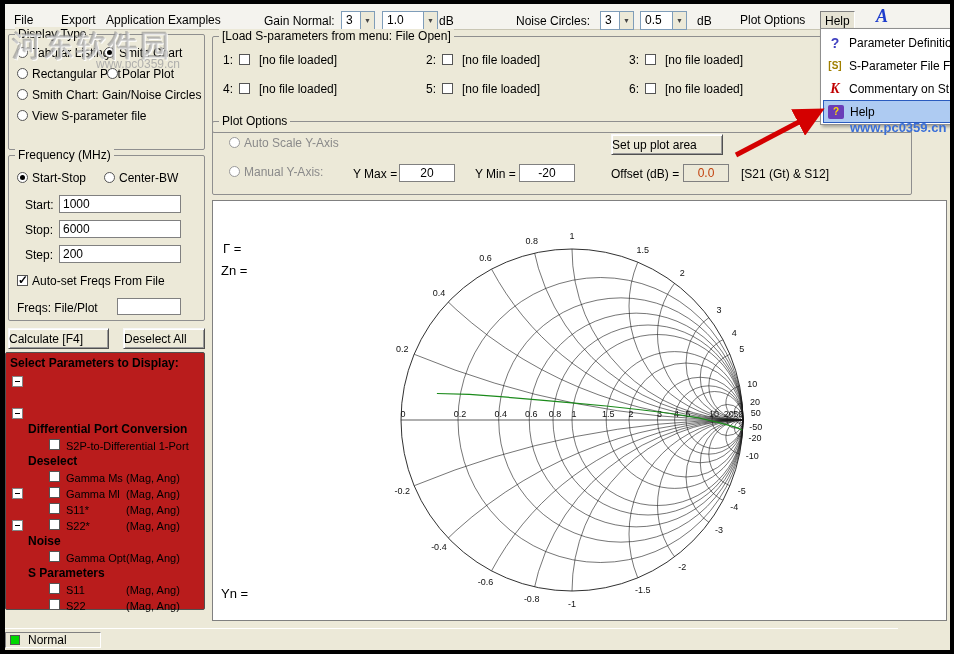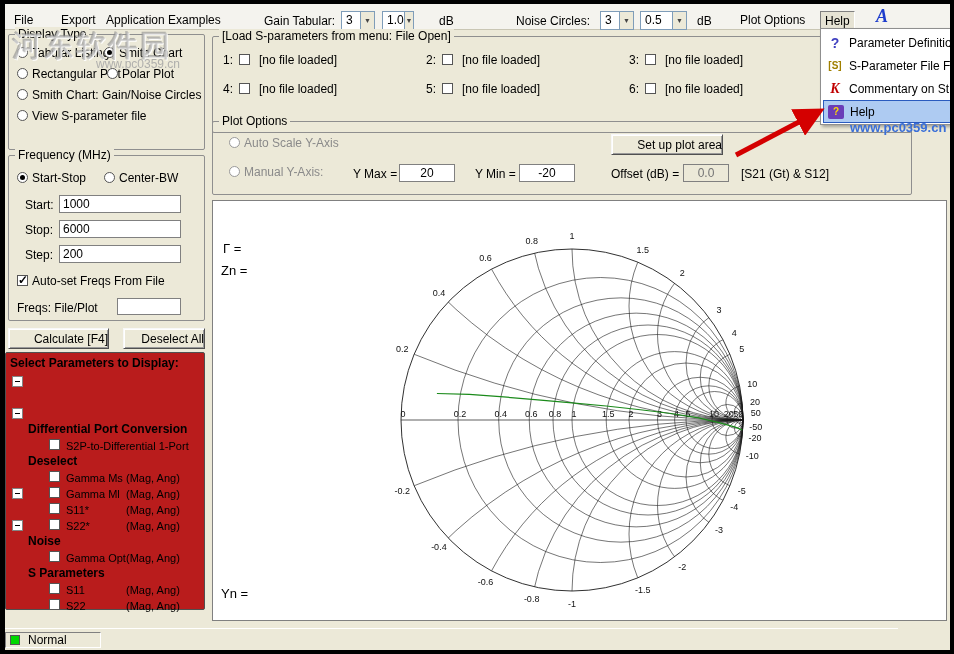--- a/index.html
+++ b/index.html
@@ -21,22 +21,22 @@
   .group { position:absolute; border:1px solid #8f8f8f; border-radius:2px; }
   .gtitle { position:absolute; top:-8px; left:6px; background:#ece9d8; padding:0 3px; white-space:nowrap; }
   .opt { position:absolute; display:flex; align-items:center; gap:4px; white-space:nowrap; height:15px; }
   .radio { position:relative; width:11px; height:11px; border:1px solid #555; border-radius:50%; background:#fff; flex:0 0 auto; }
   .radio.sel::after { content:""; position:absolute; left:2px; top:2px; width:5px; height:5px; border-radius:50%; background:#000; }
   .radio.dis { border-color:#9a9a9a; }
   .cb { position:relative; width:11px; height:11px; border:1px solid #555; background:#fff; flex:0 0 auto; display:inline-block; }
   .cb.on::after { content:"✓"; position:absolute; left:0px; top:-3px; font-size:12px; font-weight:bold; color:#000; }
   .tfield { position:absolute; background:#fff; border:1px solid #808080; height:18px; font-size:12px; padding:0 3px; font-family:"Liberation Sans",sans-serif; }
   .tfield.ctr { text-align:center; }
-  .tfield.dis { background:#ece9d8; color:#737373; }
-  .btn { position:absolute; background:#ece9d8; border:1px solid; border-color:#f8f8f8 #505050 #505050 #f8f8f8; box-shadow:inset 1px 1px 0 #fff, inset -1px -1px 0 #9a9a9a; text-align:right; font-size:12px; }
+  .tfield.dis { background:#ece9d8; color:#c2410c; }
+  .btn { position:absolute; background:#ece9d8; border:1px solid; border-color:#f8f8f8 #505050 #505050 #f8f8f8; box-shadow:inset 1px 1px 0 #fff, inset -1px -1px 0 #9a9a9a; text-align:left; font-size:12px; }
   .dis-label { color:#8a8a8a; }
   
   #params-panel { border:1px solid #505050; background:#b91c1c; }
   .trow { position:absolute; left:0; width:100%; height:15px; font-size:11px; }
   .trow .bold { font-weight:bold; font-size:12px; }
   .tminus { position:absolute; width:11px; height:11px; border:1px solid #848484; background:#fff; }
   .tminus::after { content:""; position:absolute; left:2px; top:4px; width:5px; height:1px; background:#000; }
   .tspan { position:absolute; top:0; white-space:nowrap;margin-top:47px; }
   
   .slot { position:absolute; height:15px; }
@@ -68,26 +68,26 @@
 </head>
 <body>
 
 <div id="app">
   <div class="abs" id="client-bg"></div>
 
   <div class="abs" id="menubar">
     <span class="mi" style="left:5px">File</span>
     <span class="mi" style="left:52px">Export</span>
     <span class="mi" style="left:97px">Application Examples</span>
-    <span class="ml" style="left:259px">Gain Tabular:</span>
+    <span class="ml" style="left:259px">Gain Normal:</span>
     <span class="combo" style="left:336px;width:34px">
       <span class="combo-val">3</span>
         <span class="combo-btn">▼</span>
     </span>
-    <span class="combo" style="left:377px;width:32px">
+    <span class="combo" style="left:377px;width:56px">
       <span class="combo-val">1.0</span>
         <span class="combo-btn">▼</span>
     </span>
     <span class="ml" style="left:434px">dB</span>
     <span class="ml" style="left:511px">Noise Circles:</span>
     <span class="combo" style="left:595px;width:34px">
       <span class="combo-val">3</span>
         <span class="combo-btn">▼</span>
     </span>
     <span class="combo" style="left:635px;width:47px">

